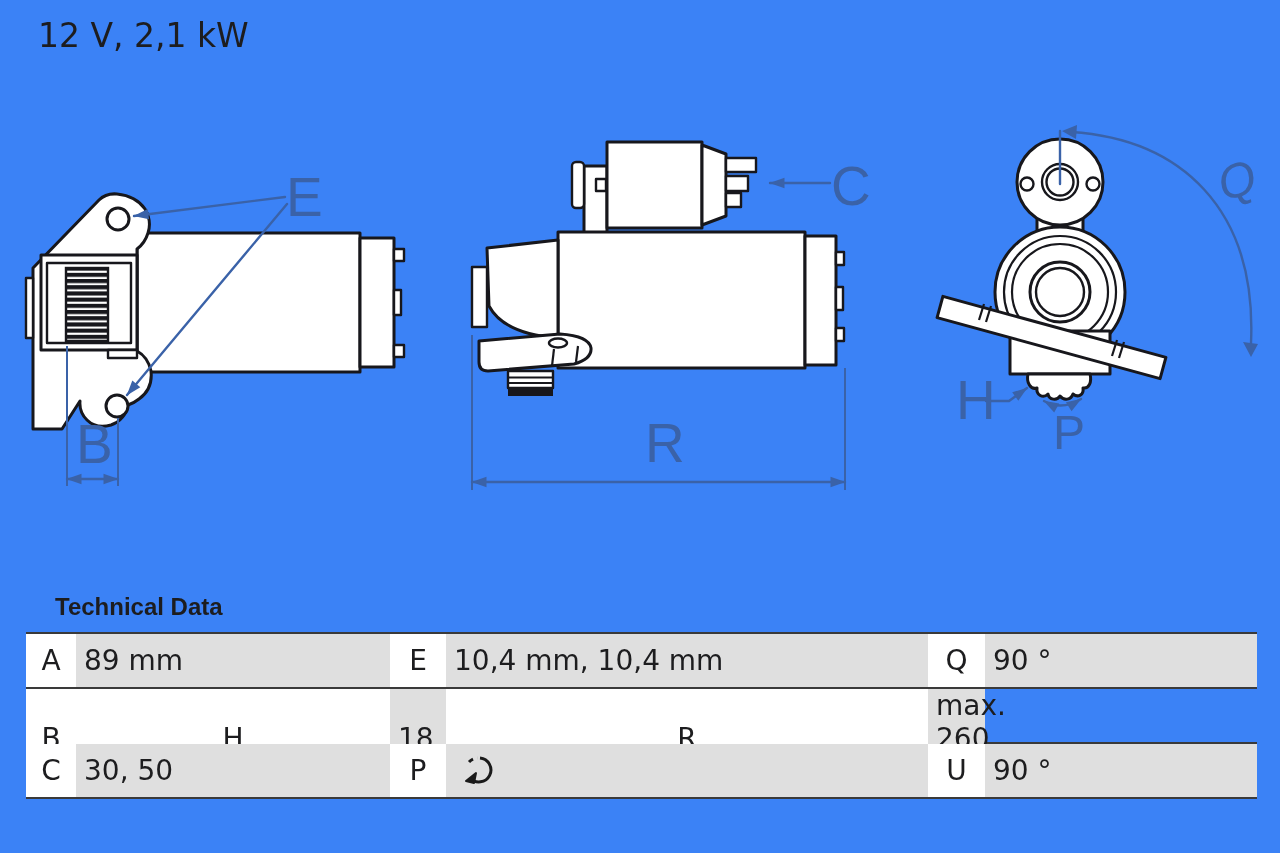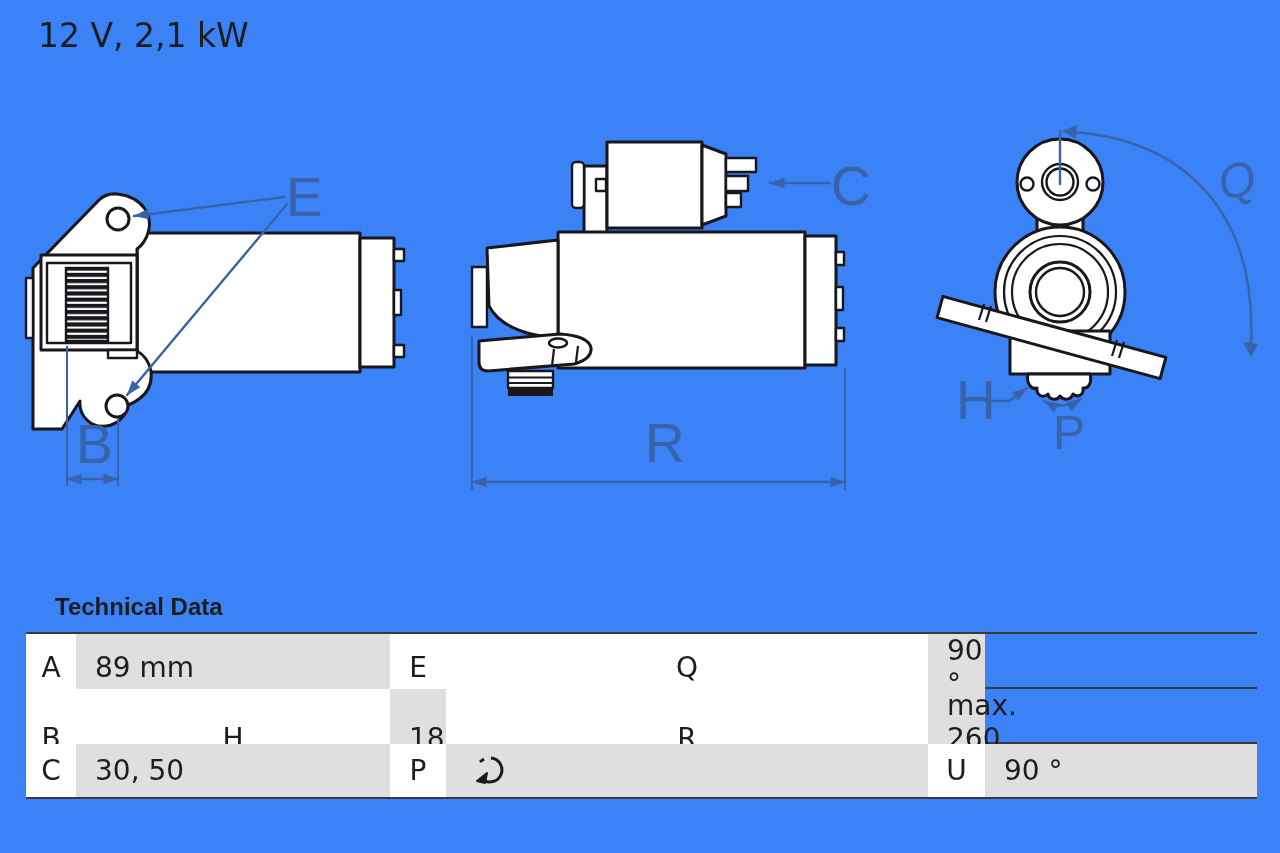--- a/index.html
+++ b/index.html
@@ -17,21 +17,21 @@
   .blue-line{stroke:#3a62a8;stroke-width:2.4;fill:none;stroke-linecap:round;}
   .blue-thin{stroke:#3a62a8;stroke-width:2;fill:none;}
   .table-heading{position:absolute;left:38px;top:576px;margin:17px;font-size:24px;font-weight:700;
                  font-family:"Liberation Sans",sans-serif;color:#1d1d1f;}
   .spec-table{position:absolute;left:26px;top:632px;width:1231px;border-top:2px solid #3a3a3a;}
   .spec-row{display:grid;grid-template-columns:50px 314px 56px 482px 57px 1fr;
             height:53px;border-bottom:2px solid #3a3a3a;}
   .cell{display:flex;align-items:center;font-size:28px;color:#1d1d1f;
         font-family:"DejaVu Sans",sans-serif;}
   .lbl{background:#ffffff;justify-content:center;}
-  .val{background:#dfdfdf;padding-left:19px;}
+  .val{background:#dfdfdf;padding-left:8px;}
   .rot-icon{display:block;}
 </style>
 </head>
 <body>
 
 <div class="page">
 
   <h1 class="title">12 V, 2,1 kW</h1>
 
   <svg class="drawings" width="1280" height="560" viewBox="0 0 1280 560">
@@ -141,20 +141,21 @@
   </svg>
 
   <h2 class="table-heading">Technical Data</h2>
 
   <div class="spec-table">
 
     <div class="spec-row">
       <div class="cell lbl">A</div>
       <div class="cell val">89 mm</div>
       <div class="cell lbl">E</div>
+      <div class="cell val">10,4 mm, 10,4 mm</div>
       <div class="cell lbl">Q</div>
       <div class="cell val">90 °</div>
     </div>
 
     <div class="spec-row">
       <div class="cell lbl">B</div>
       <div class="cell lbl">H</div>
       <div class="cell val">18</div>
       <div class="cell lbl">R</div>
       <div class="cell val">max. 260 mm</div>

